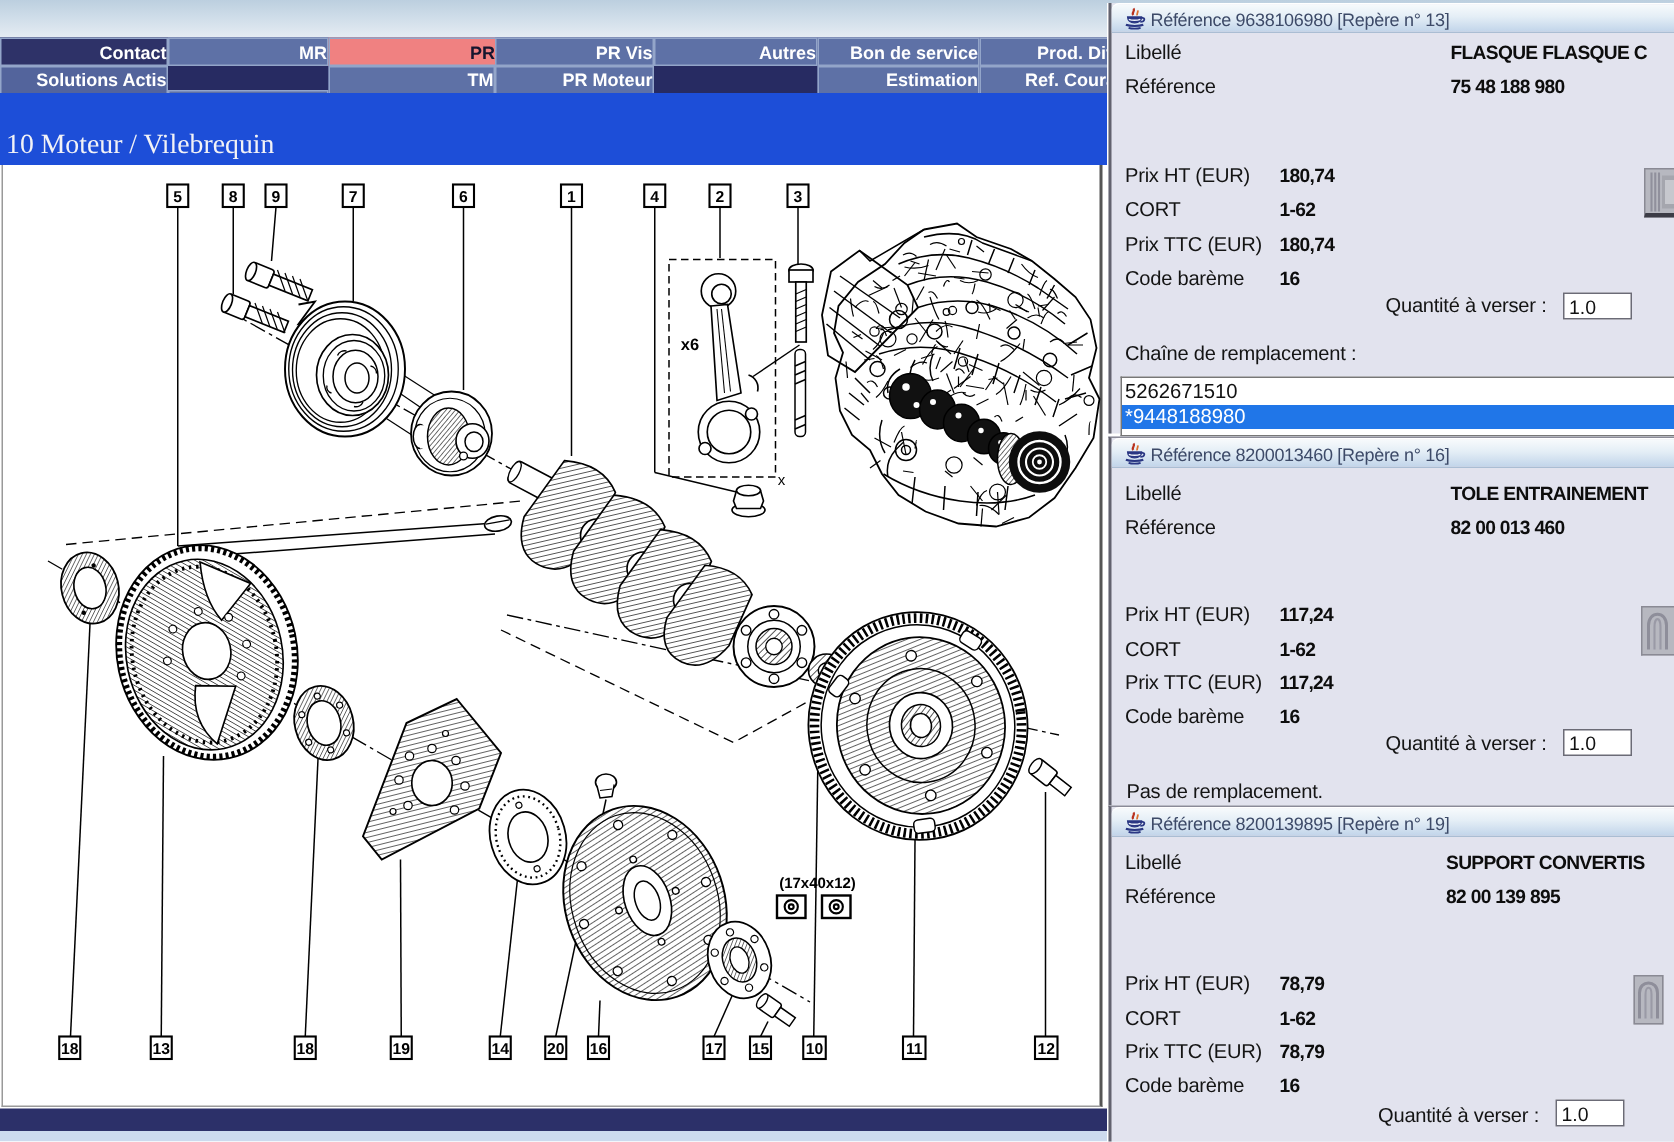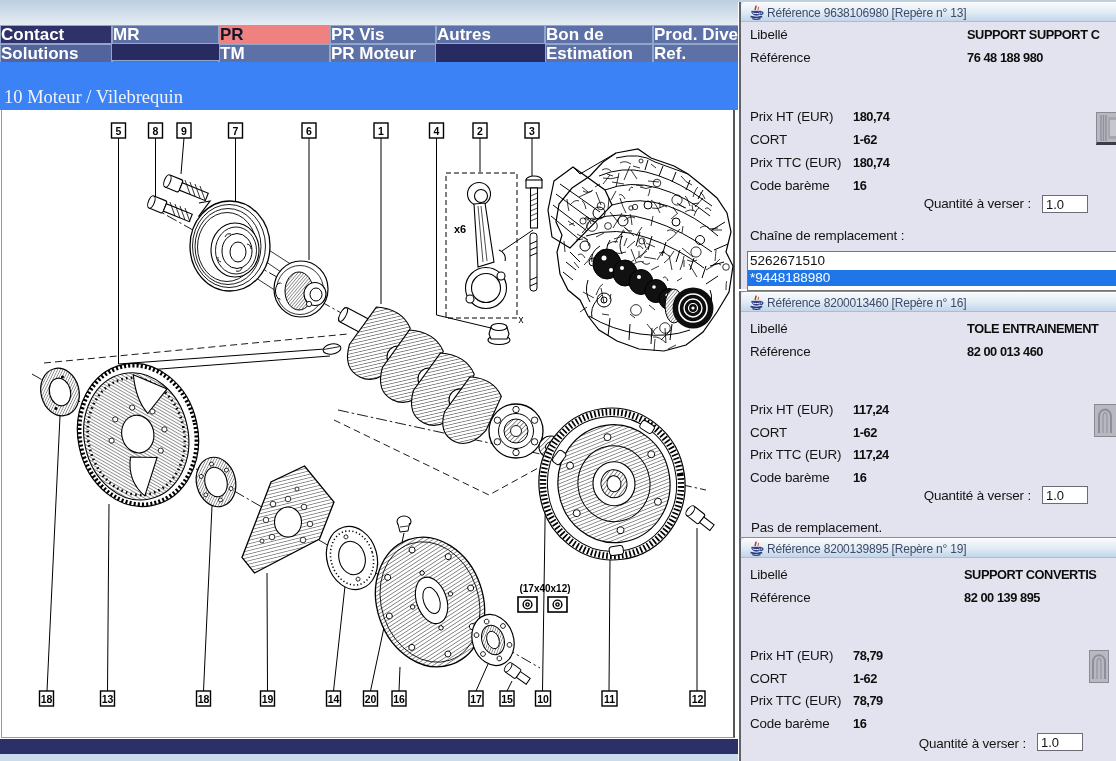--- a/index.html
+++ b/index.html
@@ -5,25 +5,25 @@
 html,body{margin:0;padding:0;}
 body{width:1116px;height:761px;position:relative;overflow:hidden;
  font-family:"Liberation Sans",sans-serif;background:#fff;}
 .abs{position:absolute;}
 
 #topband{left:0;top:0;width:1116px;height:26px;
  background:linear-gradient(180deg,#bccfdf 0%,#cfdde9 45%,#e7edf4 100%);}
 
 #tabzone{left:0;top:25px;width:1116px;height:37px;background:#272b62;}
 .tab{position:absolute;box-sizing:border-box;border:1px solid #93a5c9;
- color:#fff;font-size:17px;font-weight:bold;text-align:left;}
+ color:#fff;font-size:12px;font-weight:bold;text-align:right;}
 .t1{top:0;height:19px;line-height:18px;}
 .t2{top:19px;height:36px;line-height:17px;}
 
-#hdr{left:0;top:62px;width:1116px;height:48px;background:#3b82f6;}
+#hdr{left:0;top:62px;width:1116px;height:48px;background:#1d4ed8;}
 #hdr span{position:absolute;left:4px;top:25px;color:#f2f2f6;
  font-family:"Liberation Serif",serif;font-size:18.5px;}
 
 #panel{left:1px;top:110px;width:734px;height:628px;background:#fff;
  border-left:1px solid #999;border-right:2px solid #555;border-bottom:1px solid #9a9a9a;box-sizing:border-box;}
 #botnavy{left:0;top:739px;width:1116px;height:15px;background:#2c3069;}
 #botlight{left:0;top:754px;width:1116px;height:7px;background:#ccdaee;}
 
 .dlg{position:absolute;left:739px;width:377px;background:#e2e3ee;
  border-left:2px solid #62626e;box-shadow:-1px 0 0 #fff;}
@@ -660,23 +660,23 @@
   <path d="M10.3 6.2 C9.3 5.2 11.2 4.4 10.4 2.9" fill="none" stroke="#db7030" stroke-width="1.2"></path>
   <path d="M3.7 7.3 L13.1 7.3 C13.1 9.6 11.2 11.2 8.4 11.2 C5.6 11.2 3.7 9.6 3.7 7.3 Z" fill="#2a3783" stroke="#2a3783" stroke-width="0.8"></path>
   <path d="M4.6 8.9 C6.5 9.8 10.3 9.8 12.2 8.9" fill="none" stroke="#eef2fa" stroke-width="1"></path>
   <path d="M13.2 7.9 C15.6 7.5 15.6 10.4 12.2 10.6" fill="none" stroke="#2a3783" stroke-width="1.2"></path>
   <path d="M2.6 12.5 C5.2 13.6 11.6 13.6 14.2 12.5" fill="none" stroke="#2a3783" stroke-width="1.4"></path>
   <path d="M4.4 14.6 C6.3 15.3 10.5 15.3 12.4 14.6" fill="none" stroke="#2a3783" stroke-width="1.2"></path>
   </svg>
       <span class="ttl">Référence 9638106980 [Repère n° 13]</span>
     </div>
  <div class="lbl" style="left:9px;top:25px;">Libellé</div>
- <div class="val" style="left:226px;top:25px;">SUPPORT SUPPORT C</div>
+ <div class="val" style="left:226px;top:25px;">FLASQUE FLASQUE C</div>
  <div class="lbl" style="left:9px;top:48px;">Référence</div>
- <div class="val" style="left:226px;top:48px;">76 48 188 980</div>
+ <div class="val" style="left:226px;top:48px;">75 48 188 980</div>
  <div class="lbl" style="left:9px;top:107px;">Prix HT (EUR)</div>
  <div class="val" style="left:112px;top:107px;">180,74</div>
  <div class="lbl" style="left:9px;top:130px;">CORT</div>
  <div class="val" style="left:112px;top:130px;">1-62</div>
  <div class="lbl" style="left:9px;top:153px;">Prix TTC (EUR)</div>
  <div class="val" style="left:112px;top:153px;">180,74</div>
  <div class="lbl" style="left:9px;top:176px;">Code barème</div>
  <div class="val" style="left:112px;top:176px;">16</div>
  <div class="lbl" style="left:150px;top:194px;width:140px;text-align:right;">Quantité à verser :</div>
  <div class="qin" style="left:301px;top:193px;">1.0</div>

